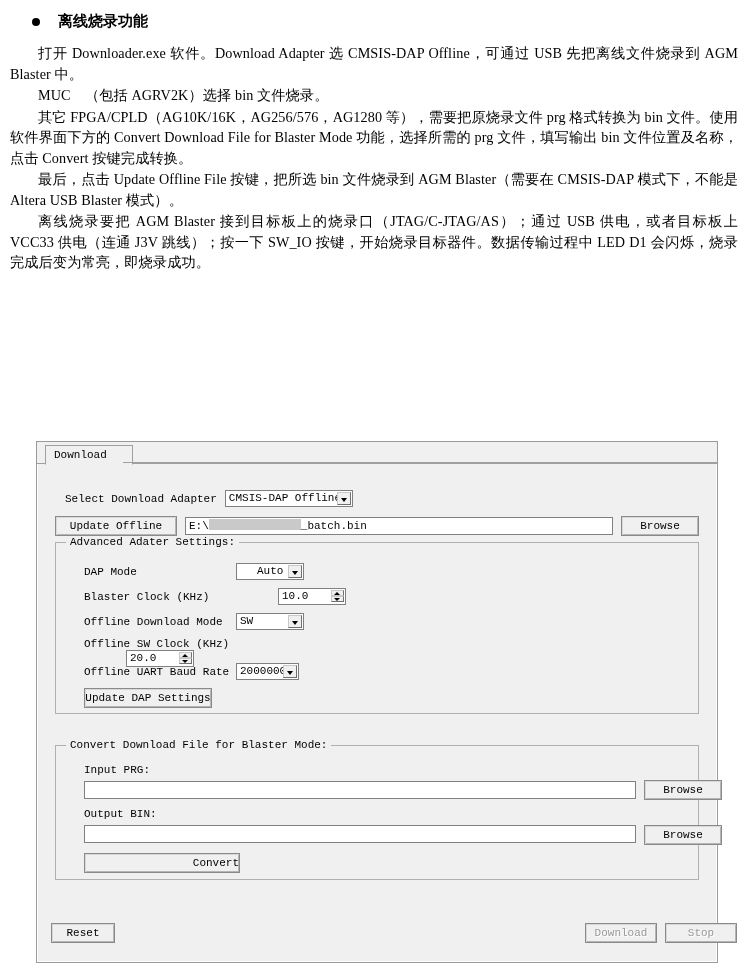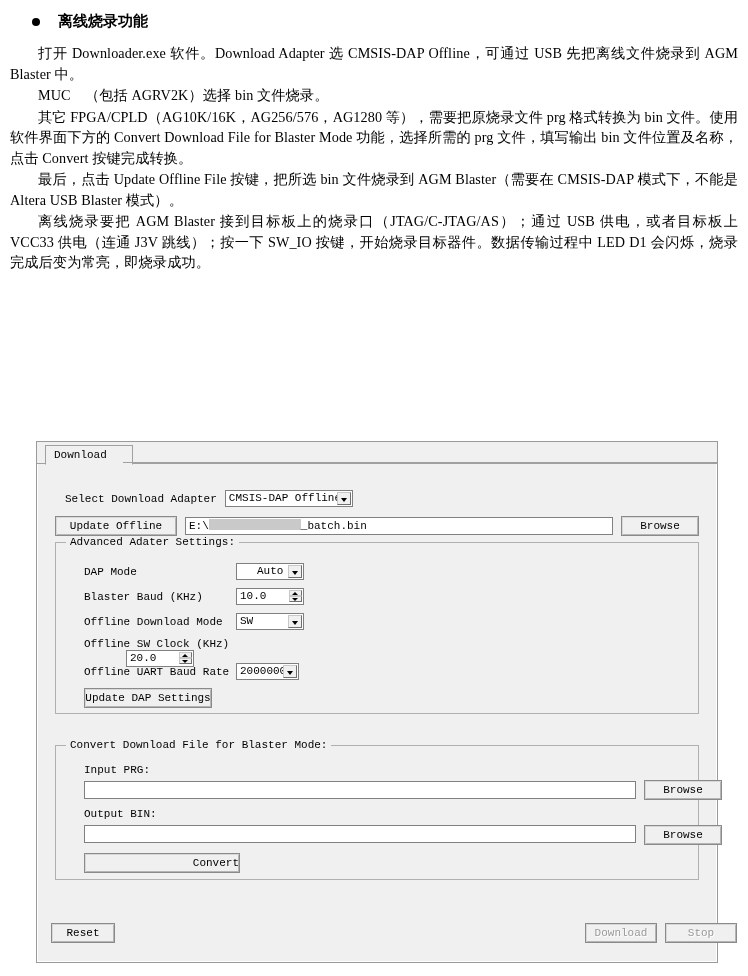--- a/index.html
+++ b/index.html
@@ -296,22 +296,22 @@
 
       <div class="row" style="left:28px; top:20px;">
         <span class="lbl" style="display:inline-block; width:152px;">DAP Mode</span>
         <div class="combo" style="width:68px;padding-left:20px;">
           <span>Auto</span>
           <span class="arrowbtn"></span>
         </div>
       </div>
 
       <div class="row" style="left:28px; top:45px;">
-        <span class="lbl" style="display:inline-block; width:152px;">Blaster Baud (KHz)</span>
-        <div class="spin" style="width:68px;">
+        <span class="lbl" style="display:inline-block; width:152px;">Blaster Clock (KHz)</span>
+        <div class="spin" style="width:68px;margin-left:42px;">
           <span>10.0</span>
           <span class="spinbtns">
             <span class="up"></span>
             <span class="dn"></span>
           </span>
         </div>
       </div>
 
       <div class="row" style="left:28px; top:70px;">
         <span class="lbl" style="display:inline-block; width:152px;">Offline Download Mode</span>

